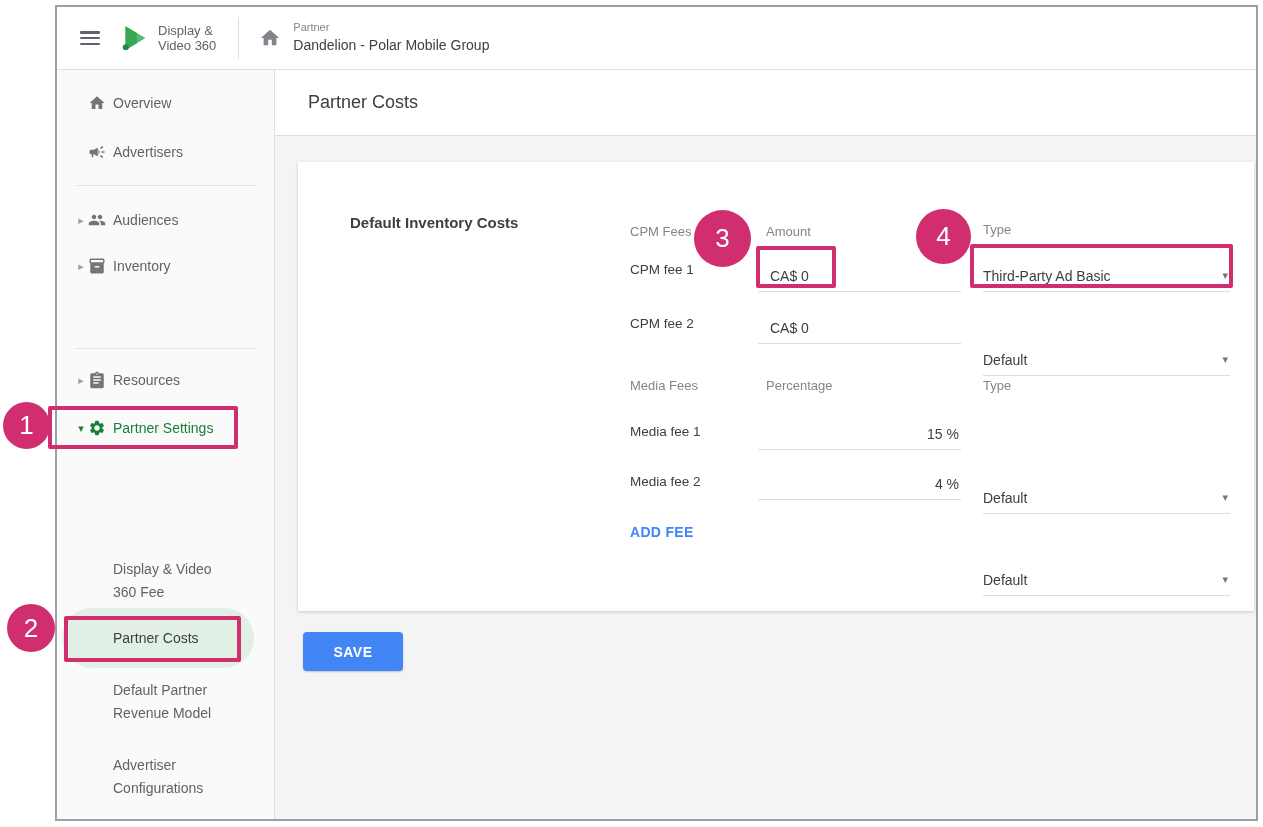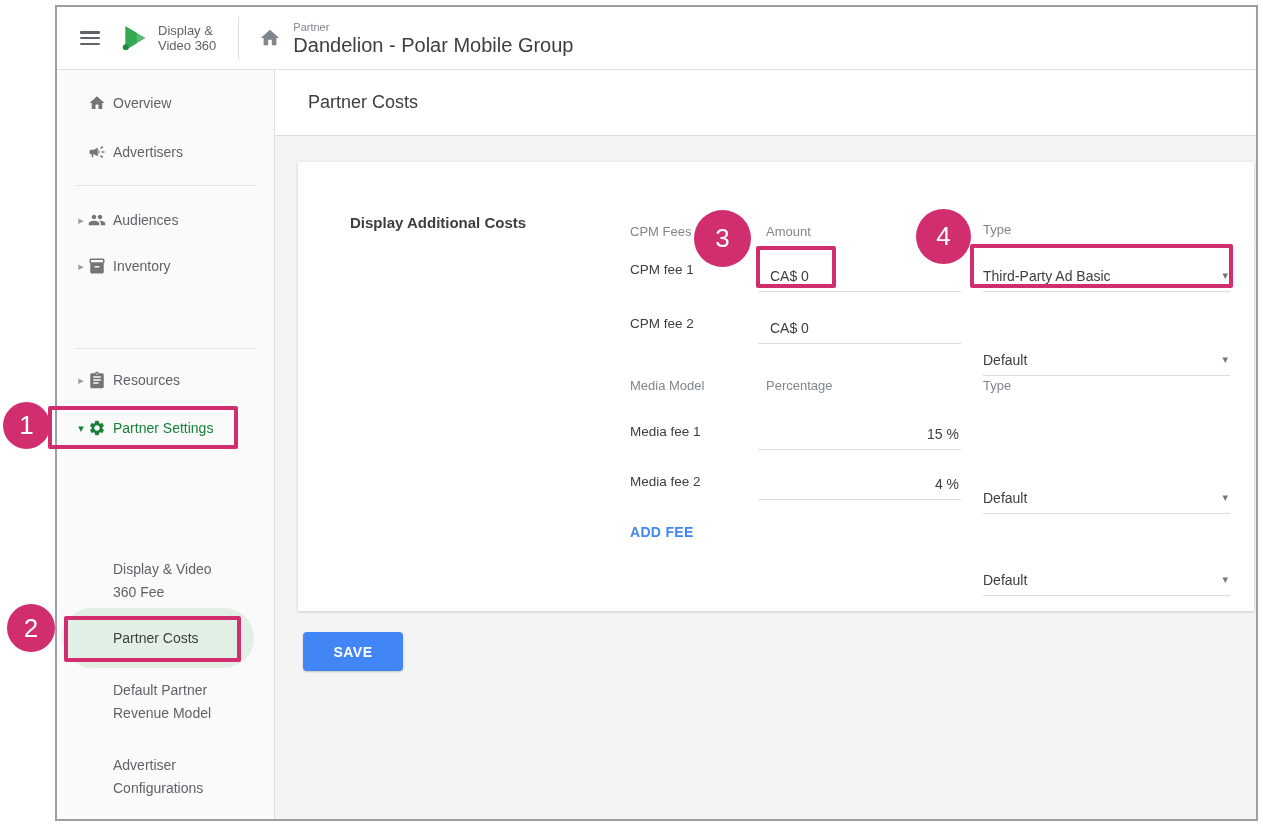--- a/index.html
+++ b/index.html
@@ -9,21 +9,21 @@
   
   .topbar { height:63px; background:#ffffff; border-bottom:1px solid #e0e0e0; display:flex; align-items:center; flex:0 0 auto; }
   .hamburger { width:20px; height:14px; margin-left:23px; display:flex; flex-direction:column; justify-content:space-between; cursor:pointer; }
   .hamburger span { display:block; height:2.5px; background:#5f6368; border-radius:1px; }
   .logo { margin-left:18px; display:flex; align-items:center; }
   .logo-text { margin-left:10px; font-size:13px; line-height:15px; color:#5f6368; }
   .topbar-divider { width:1px; height:42px; background:#dadce0; margin-left:22px; }
   .crumb { display:flex; align-items:center; margin-left:20px; }
   .crumb-text { margin-left:12px; }
   .crumb-label { font-size:11px; color:#80868b; line-height:13px; }
-  .crumb-value { font-size:20px; color:#3c4043; line-height:22px; }
+  .crumb-value { font-size:14px; color:#3c4043; line-height:22px; }
 
   
   .main { flex:1; display:flex; min-height:0; }
   .sidebar { width:218px; flex:0 0 auto; background:#fafafa; border-right:1px solid #e0e0e0; position:relative; }
   .content { flex:1; display:flex; flex-direction:column; min-width:0; }
 
   
   .nav-row { position:absolute; left:0; width:100%; height:28px; display:flex; align-items:center; font-size:14px; color:#5f6368; cursor:pointer;padding-left:7px; }
   .nav-caret { position:absolute; left:18px; font-size:11px; color:#9aa0a6; width:12px; text-align:center; }
   .nav-ico { position:absolute; left:31px; width:18px; height:18px; }
@@ -194,21 +194,21 @@
         <span class="nav-label2" style="top:26px;">Configurations</span>
       </div>
     </div>
 
     <div class="content">
       <div class="titlebar">
         <div class="page-title">Partner Costs</div>
       </div>
       <div class="content-body">
         <div class="card">
-          <div class="section-label">Display Additional Costs</div>
+          <div class="section-label">Default Inventory Costs</div>
 
           <div class="col-label hdr" style="top:62px;">CPM Fees</div>
           <div class="col-field hdr" style="top:62px; left:468px;">Amount</div>
           <div class="col-type hdr" style="top:60px;">Type</div>
 
           <div class="col-label rowlabel" style="top:100px;">CPM fee 1</div>
           <div class="col-field field" style="top:98px; padding-left:12px;">
               <span>CA$ 0</span>
             </div>
           <div class="col-type select" style="top:98px;">
@@ -218,21 +218,21 @@
 
           <div class="col-label rowlabel" style="top:154px;">CPM fee 2</div>
           <div class="col-field field" style="top:150px; padding-left:12px;">
               <span>CA$ 0</span>
             </div>
           <div class="col-type select" style="top:150px;">
             <span>Default</span>
             <span class="sel-caret">▾</span>
           </div>
 
-          <div class="col-label hdr" style="top:216px;">Media Model</div>
+          <div class="col-label hdr" style="top:216px;">Media Fees</div>
           <div class="col-field hdr" style="top:216px; left:468px;">Percentage</div>
           <div class="col-type hdr" style="top:216px;">Type</div>
 
           <div class="col-label rowlabel" style="top:262px;">Media fee 1</div>
           <div class="col-field field right" style="top:256px; padding-right:2px;">
               <span>15 %</span>
             </div>
           <div class="col-type select" style="top:256px;">
             <span>Default</span>
             <span class="sel-caret">▾</span>

